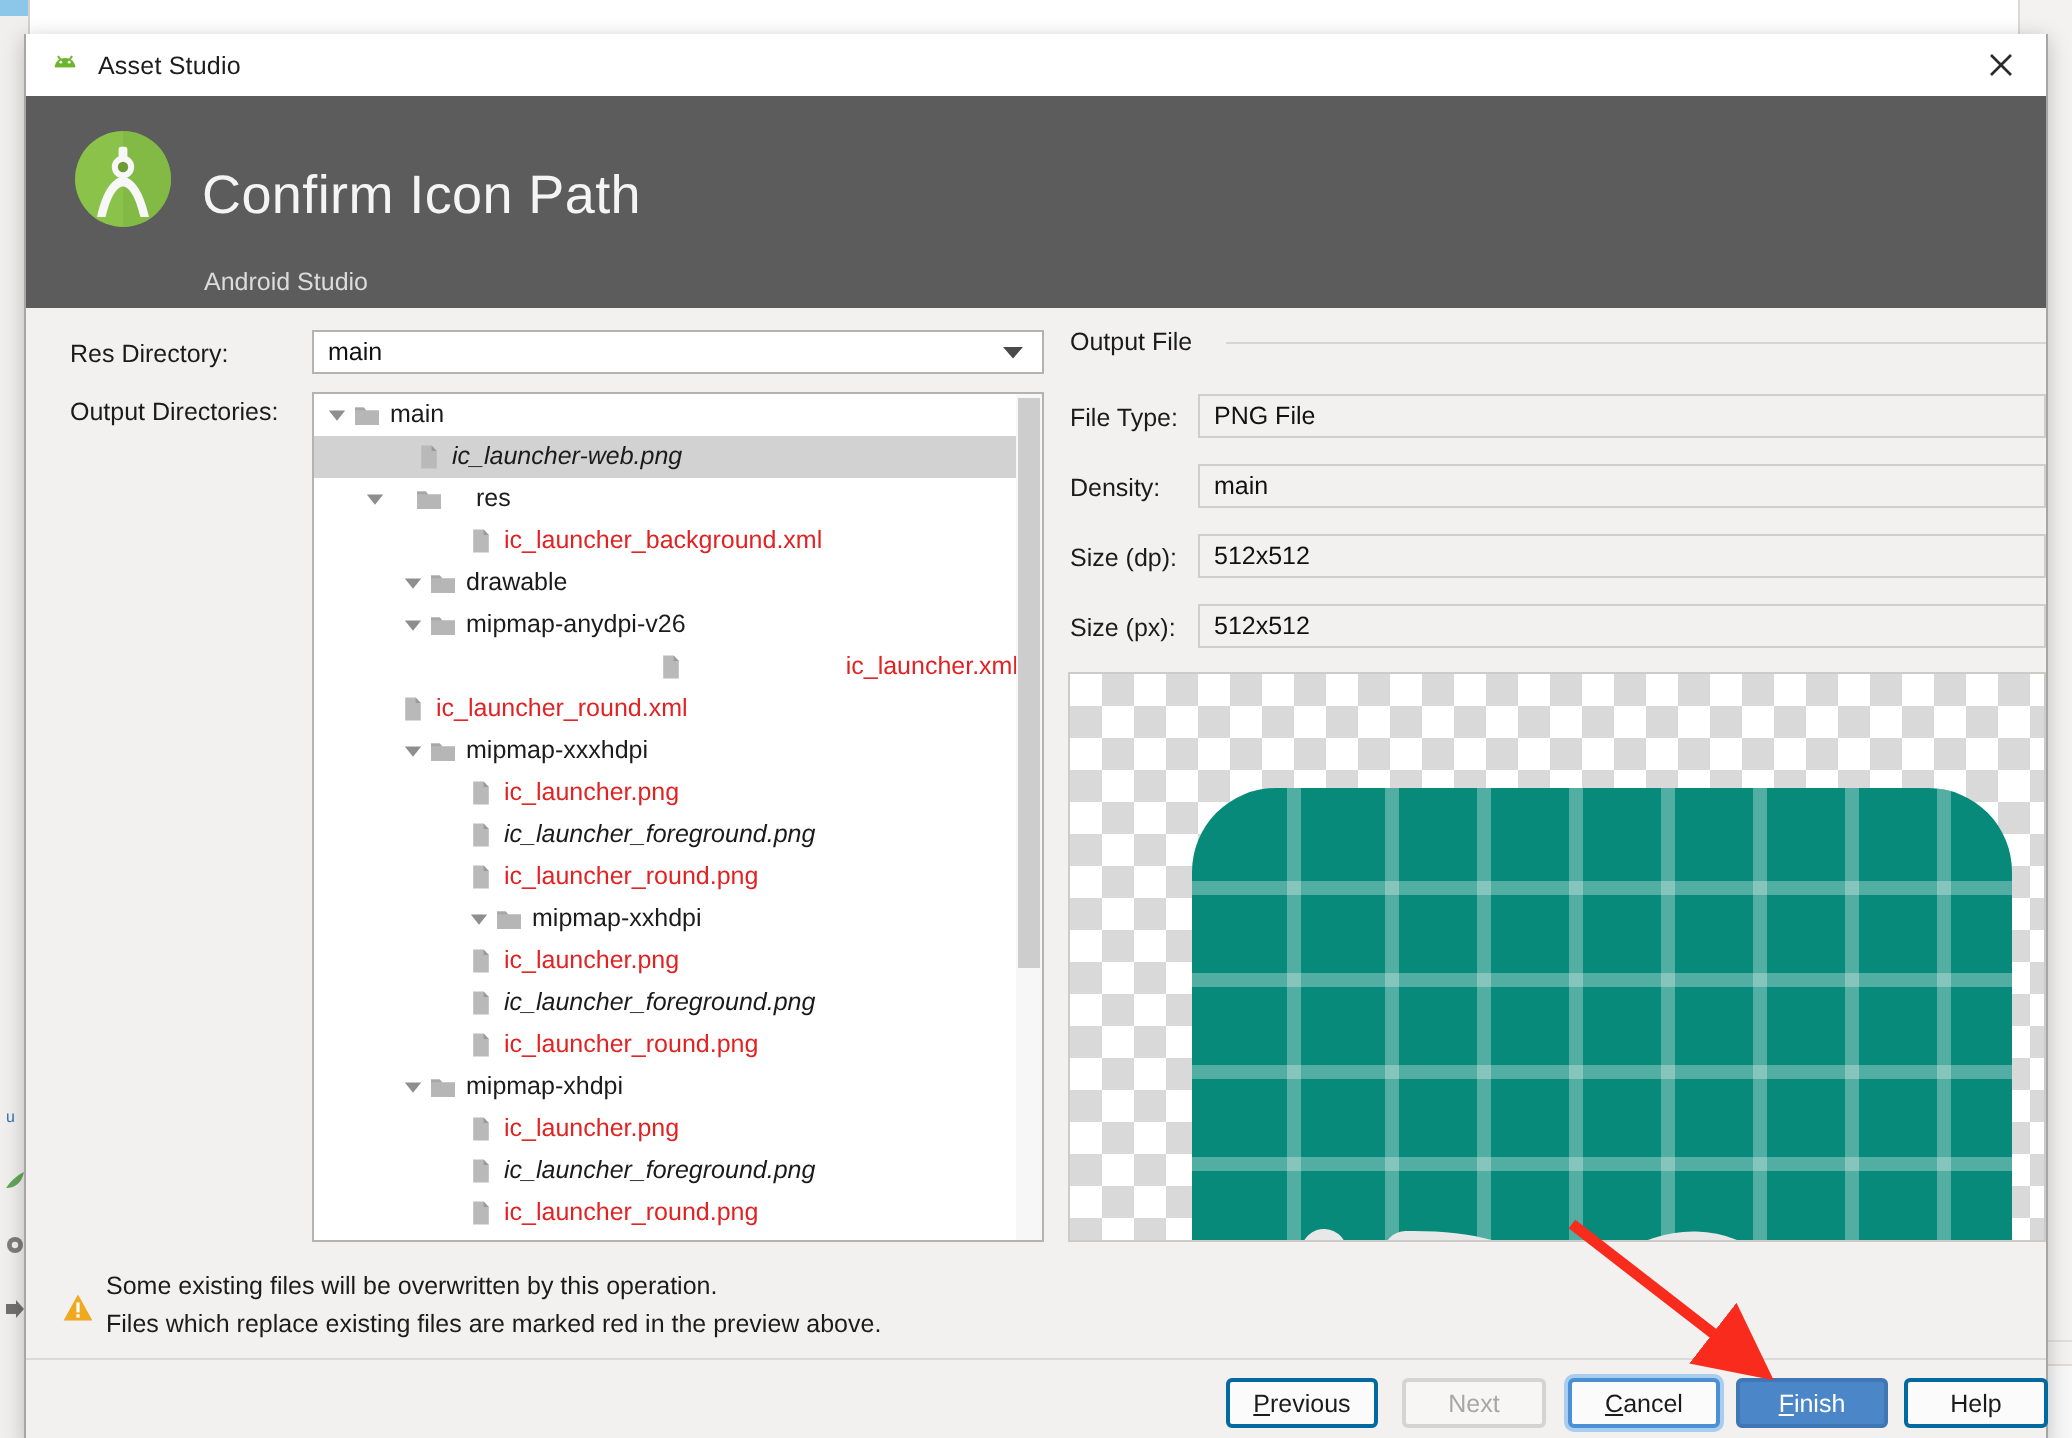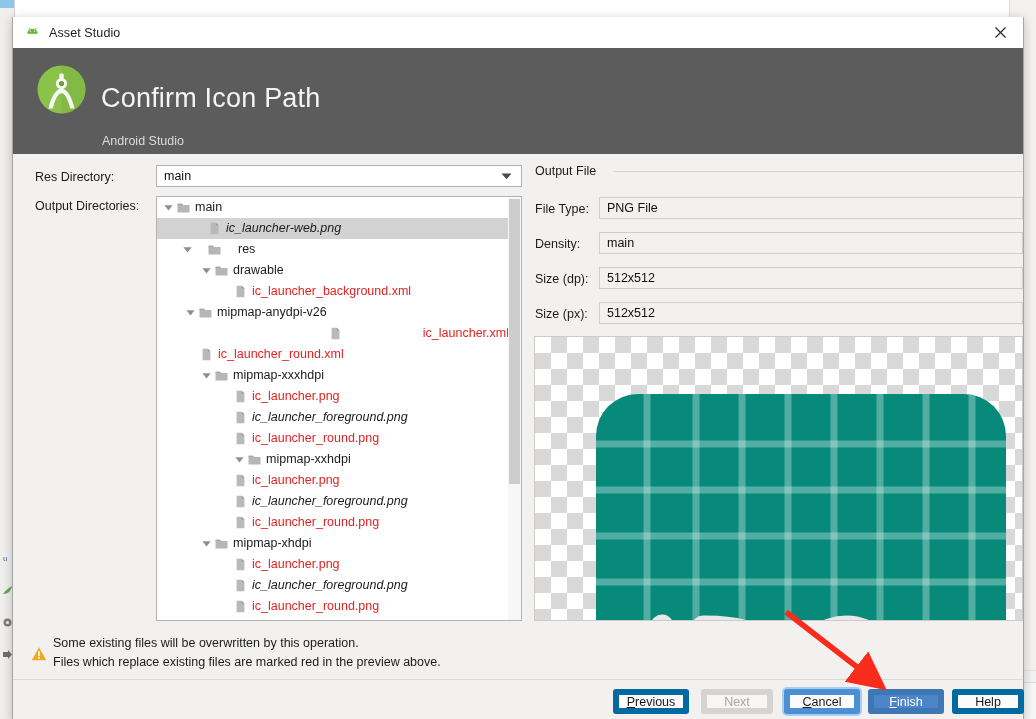--- a/index.html
+++ b/index.html
@@ -133,21 +133,21 @@
   #warn .warn-l1{position:absolute;left:40px;top:14px;font-size:12.5px;color:#1b1b1b;}
   #warn .warn-l2{position:absolute;left:40px;top:33px;font-size:12.5px;color:#1b1b1b;}
   #warn .warn-sep{position:absolute;left:0;bottom:0;width:1010px;height:1px;background:#dcdad8;}
 
   
   #footer{position:absolute;left:0;top:663px;width:1010px;height:42px;background:#f2f1f0;}
   .btn{
     position:absolute;top:9px;height:25px;box-sizing:border-box;
     display:flex;align-items:center;justify-content:center;
     font-size:12.5px;border-radius:3px;
-    border:6px solid #0369a1;background:#fbfbfb;color:#1b1b1b;
+    border:2px solid #0369a1;background:#fbfbfb;color:#1b1b1b;
   }
   .btn.disabled{color:#a9a7a5;border-color:#d6d4d2;background:#f7f6f5;}
   .btn.focused{border-color:#4b8fd4;box-shadow:0 0 0 2px #a9cdef;background:#fbfbfb;}
   .btn.default{background:#4a86c8;border-color:#3f76b4;color:#ffffff;}
   .btn u{text-decoration:underline;}
 
   #btn-previous{left:600px;width:76px;}
   #btn-next{left:688px;width:72px;}
   #btn-cancel{left:771px;width:76px;}
   #btn-finish{left:855px;width:76px;}
@@ -267,39 +267,39 @@
           <div class="tree-row" style="padding-left: 25px; gap: 12px;">
             <span class="twisty"><svg viewBox="0 0 11 11" width="11" height="11">
                 <path d="M1.4 3.3 L9.6 3.3 L5.5 8.4 Z" fill="#8e8e8e"></path>
               </svg></span>
             <span class="ficon"><svg viewBox="0 0 13 13" width="13" height="13">
                 <path d="M0.5 2.8 h4.4 l1.1 1.3 h6.5 v7.4 h-12 z" fill="#b6b6b6"></path>
                 <path d="M0.5 2.8 h4.4 l1.1 1.3 h-5.5 z" fill="#a7a7a7"></path>
               </svg></span>
             <span class="tlabel black">res</span>
           </div>
+          <div class="tree-row" style="padding-left: 63px;">
+            <span class="twisty-sp"></span>
+            <span class="ficon"><svg viewBox="0 0 13 13" width="13" height="13">
+                <path d="M2.6 0.8 h5.2 l2.6 2.7 v8.7 h-7.8 z" fill="#b9b9b9"></path>
+                <path d="M7.8 0.8 l2.6 2.7 h-2.6 z" fill="#9a9a9a"></path>
+              </svg></span>
+            <span class="tlabel red">ic_launcher_background.xml</span>
+          </div>
           <div class="tree-row" style="padding-left: 44px;">
             <span class="twisty"><svg viewBox="0 0 11 11" width="11" height="11">
                 <path d="M1.4 3.3 L9.6 3.3 L5.5 8.4 Z" fill="#8e8e8e"></path>
               </svg></span>
             <span class="ficon"><svg viewBox="0 0 13 13" width="13" height="13">
                 <path d="M0.5 2.8 h4.4 l1.1 1.3 h6.5 v7.4 h-12 z" fill="#b6b6b6"></path>
                 <path d="M0.5 2.8 h4.4 l1.1 1.3 h-5.5 z" fill="#a7a7a7"></path>
               </svg></span>
             <span class="tlabel black">drawable</span>
           </div>
-          <div class="tree-row" style="padding-left: 63px;">
-            <span class="twisty-sp"></span>
-            <span class="ficon"><svg viewBox="0 0 13 13" width="13" height="13">
-                <path d="M2.6 0.8 h5.2 l2.6 2.7 v8.7 h-7.8 z" fill="#b9b9b9"></path>
-                <path d="M7.8 0.8 l2.6 2.7 h-2.6 z" fill="#9a9a9a"></path>
-              </svg></span>
-            <span class="tlabel red">ic_launcher_background.xml</span>
-          </div>
-          <div class="tree-row" style="padding-left: 28px;">
+          <div class="tree-row" style="padding-left: 44px;">
             <span class="twisty"><svg viewBox="0 0 11 11" width="11" height="11">
                 <path d="M1.4 3.3 L9.6 3.3 L5.5 8.4 Z" fill="#8e8e8e"></path>
               </svg></span>
             <span class="ficon"><svg viewBox="0 0 13 13" width="13" height="13">
                 <path d="M0.5 2.8 h4.4 l1.1 1.3 h6.5 v7.4 h-12 z" fill="#b6b6b6"></path>
                 <path d="M0.5 2.8 h4.4 l1.1 1.3 h-5.5 z" fill="#a7a7a7"></path>
               </svg></span>
             <span class="tlabel black">mipmap-anydpi-v26</span>
           </div>
           <div class="tree-row" style="padding-left: 82px; justify-content: space-between;">

